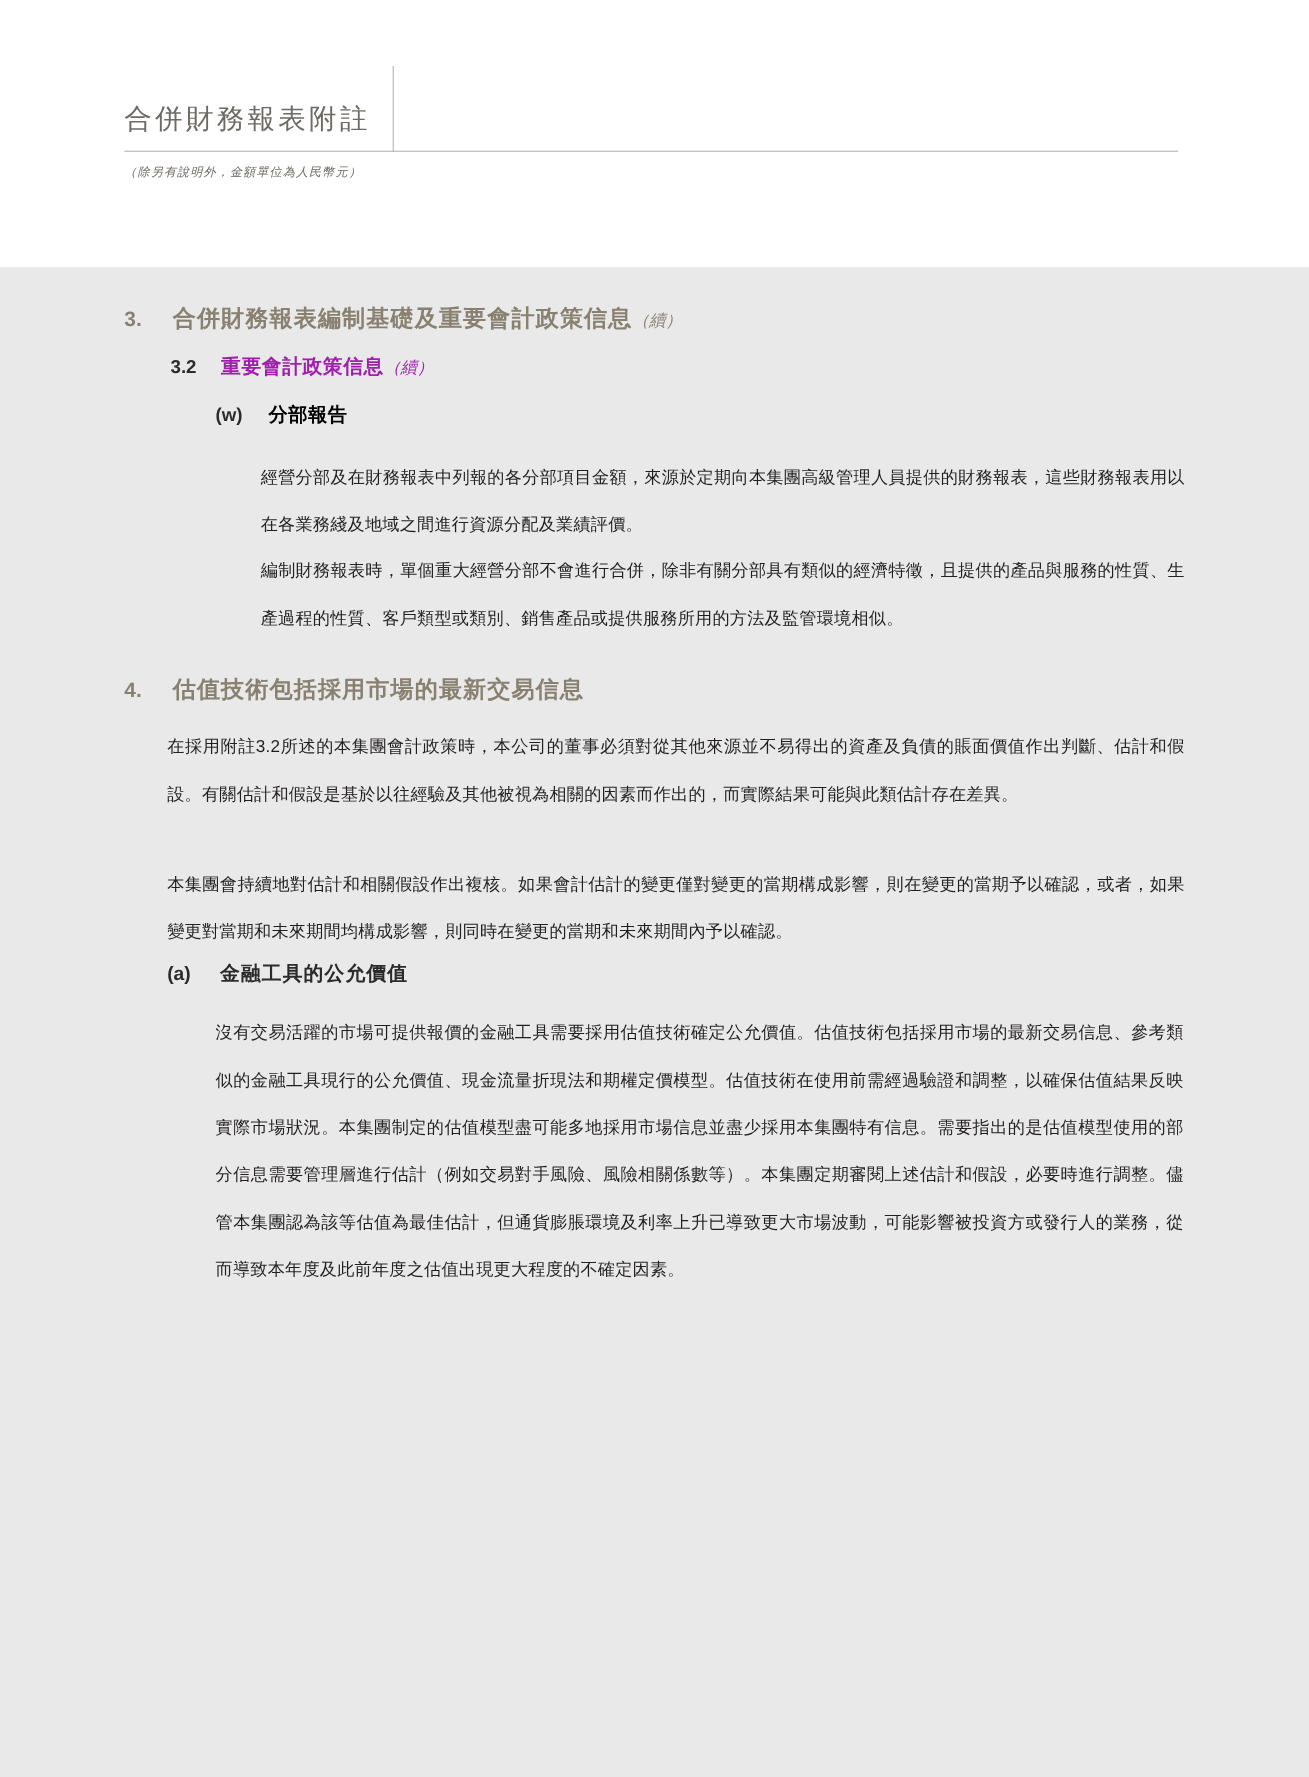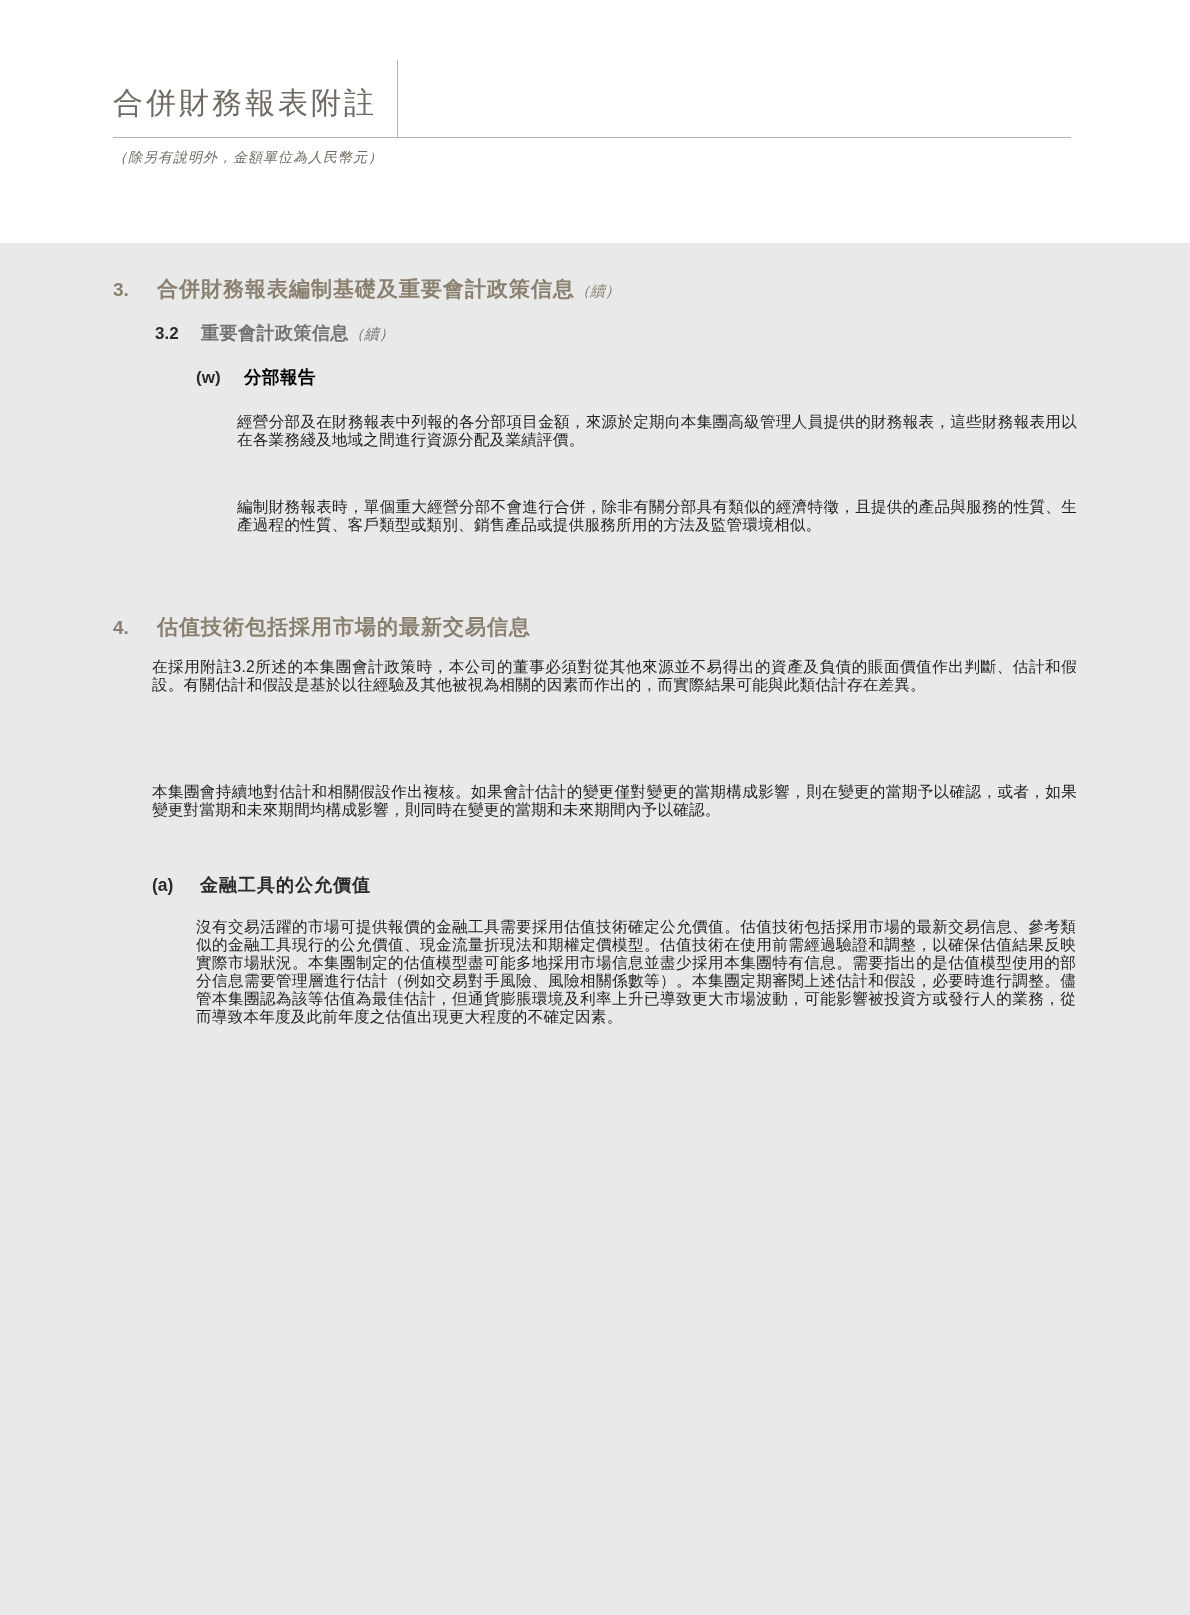--- a/index.html
+++ b/index.html
@@ -30,21 +30,21 @@
     left: 113px;
     top: 60px;
     width: 960px;
   }
   .header-title-row {
     display: flex;
     align-items: flex-end;
     height: 78px;
   }
   .header-title {
-    font-size: 30px;
+    font-size: 25px;
     letter-spacing: 3px;
     color: #6f6a63;
     font-family: "Liberation Serif", serif;
     padding-bottom: 14px;
     padding-right: 20px;
   }
   .header-rule-v {
     width: 1px;
     background: #b9b4ac;
     align-self: stretch;
@@ -55,21 +55,21 @@
     left: 113px;
     top: 137px;
     width: 958px;
     height: 1px;
     background: #b9b4ac;
   }
   .header-sub {
     position: absolute;
     left: 113px;
     top: 149px;
-    font-size: 14px;
+    font-size: 11px;
     color: #6f6a63;
     font-style: italic;
     letter-spacing: 1px;
     font-family: "Liberation Serif", serif;
   }
 
   
   .page-body {
     position: absolute;
     left: 0;
@@ -122,21 +122,21 @@
   .heading-2 .num {
     width: 46px;
     flex: 0 0 46px;
     font-weight: bold;
     font-size: 17px;
     color: #2b2b2b;
   }
   .heading-2 .txt {
     font-size: 18px;
     font-weight: bold;
-    color: #737373;
+    color: #a21caf;
     letter-spacing: 0.5px;
   }
 
   .heading-3 {
     position: absolute;
     left: 196px;
     width: 900px;
     display: flex;
     align-items: baseline;
   }
@@ -171,21 +171,21 @@
   .heading-a .txt {
     font-size: 18px;
     font-weight: bold;
     color: #2b2b2b;
     letter-spacing: 1px;
   }
 
   .para {
     position: absolute;
     font-size: 15.6px;
-    line-height: 18px;
+    line-height: 43px;
     color: #231f20;
     text-align: justify;
     text-justify: inter-character;
     letter-spacing: 0.2px;
   }
   .para-indent-a { left: 237px; width: 840px; }
   .para-indent-b { left: 152px; width: 925px; }
   .para-indent-c { left: 196px; width: 880px; font-family: Liberation Serif, serif; }
 </style>
 </head>

